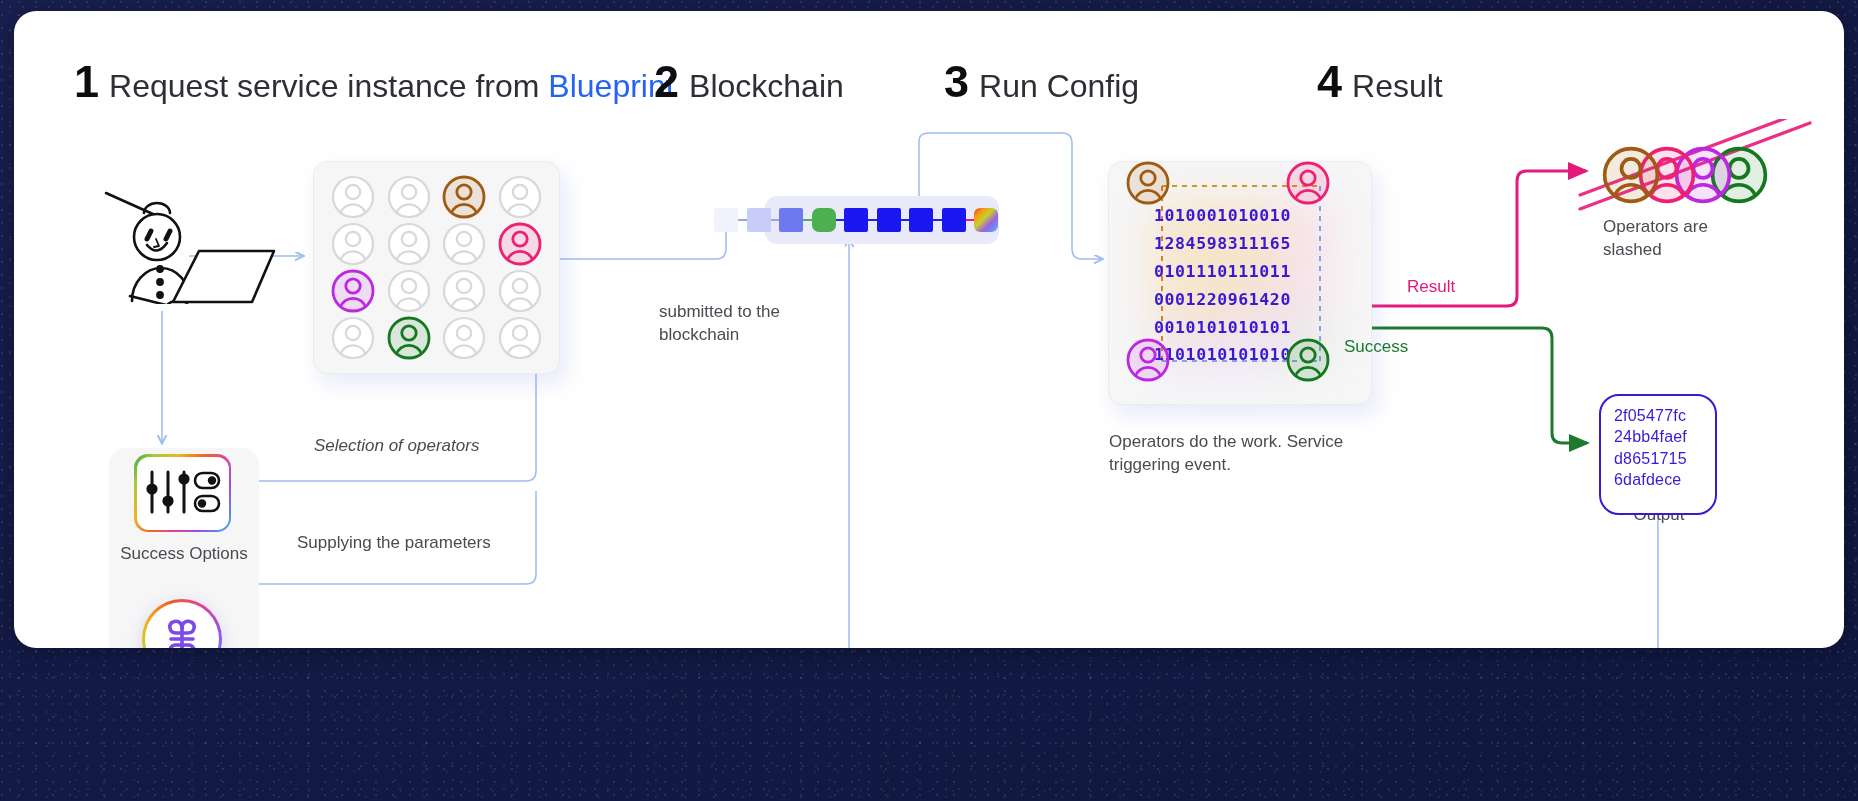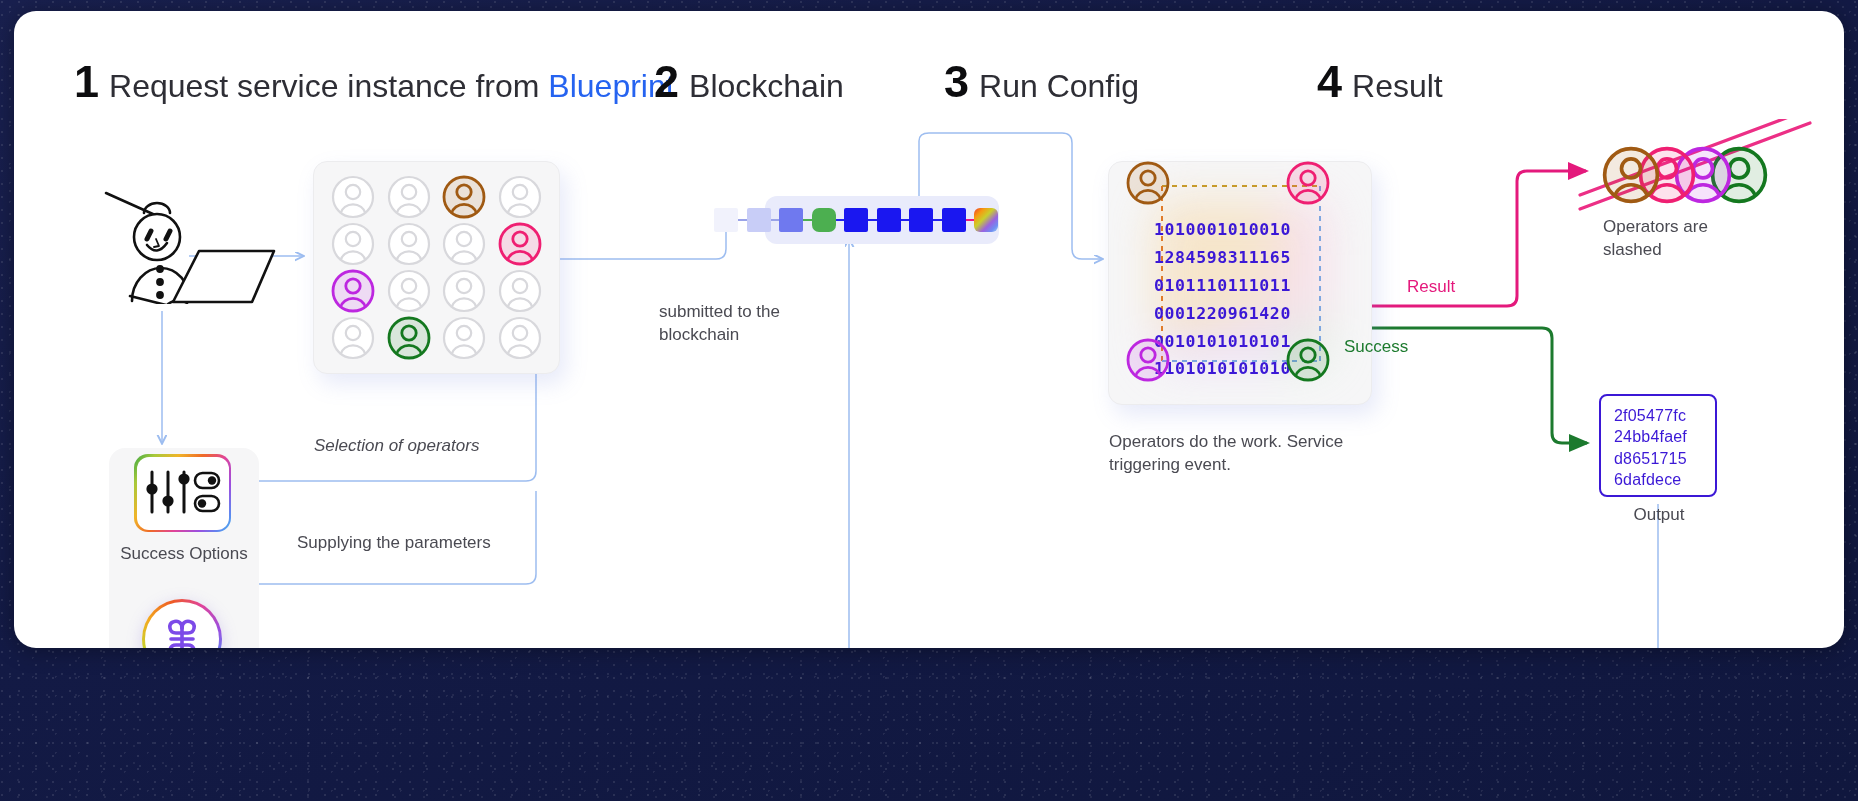--- a/index.html
+++ b/index.html
@@ -104,36 +104,36 @@
   #svc-panel { left: 1094px; top: 150px; width: 264px; height: 244px; }
   #svc-glow {
     position:absolute; left: 1140px; top: 188px; width: 175px; height: 168px;
     border-radius: 20px; filter: blur(22px); opacity:.55;
     background: radial-gradient(circle at 20% 25%, #f6d8a8 0 38%, transparent 60%),
                 radial-gradient(circle at 78% 24%, #f7cfe0 0 36%, transparent 58%),
                 radial-gradient(circle at 20% 82%, #e6d0f7 0 36%, transparent 58%),
                 radial-gradient(circle at 80% 84%, #cfe8cf 0 36%, transparent 58%);
   }
   #binary {
-    position:absolute; left: 1140px; top: 205px; width: 180px;
+    position:absolute; left: 1140px; top: 191px; width: 180px;
     font-family: "DejaVu Sans Mono", monospace;
     font-size: 16.5px; font-weight: 700; letter-spacing: .6px;
     color: #3b18d6; line-height: 1.69;
   }
   .svc-av { position:absolute; width: 44px; height: 44px; }
 
   
   #slashed { position:absolute; left: 1588px; top: 135px; width: 172px; height: 60px; }
   #slashed .avatar { position:absolute; top:0; width: 58px; height: 58px; }
   #slash-lines { position:absolute; left: 1558px; top: 108px; width: 250px; height: 100px; pointer-events:none; }
 
   
   #hash-box {
-    position:absolute; left: 1585px; top: 383px; width: 118px; height: 103px;
-    border: 2.4px solid #3b18d6; border-radius: 8px; background:#fff;
+    position:absolute; left: 1585px; top: 383px; width: 118px; height: 121px;
+    border: 2.4px solid #3b18d6; border-radius: 20px; background:#fff;
     padding: 9px 12px 0 13px;
   }
   #hash-box .ln { color:#3b18d6; font-size:16px; line-height:1.33; letter-spacing:.2px; }
 
   
   #wires { position:absolute; left:0; top:0; width:1830px; height:637px; pointer-events:none; }
 
   .lbl-fail { position:absolute; left: 1393px; top: 266px; color:#e4197c; font-size:17px; }
   .lbl-succ { position:absolute; left: 1330px; top: 326px; color:#1c7a2e; font-size:17px; }
 </style>

